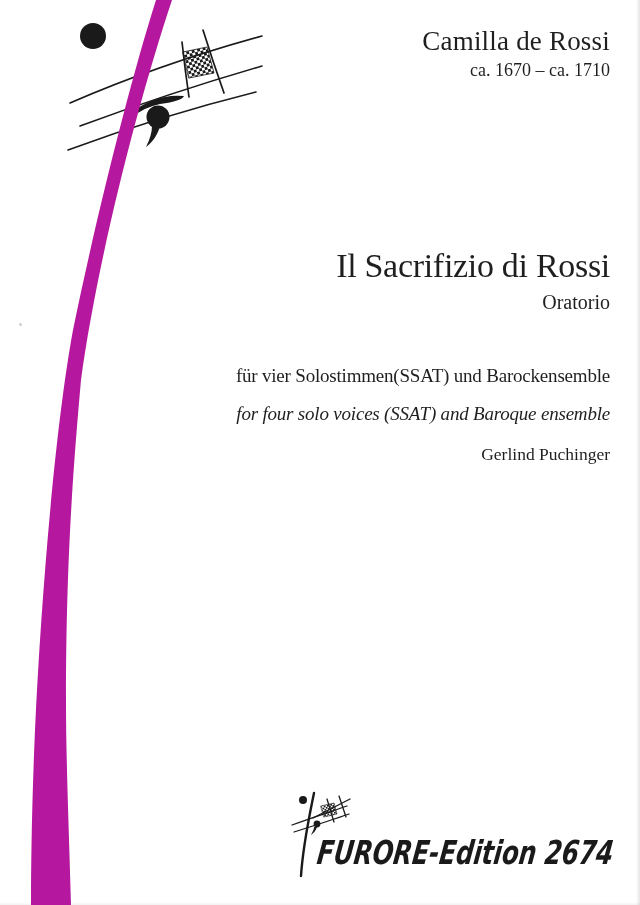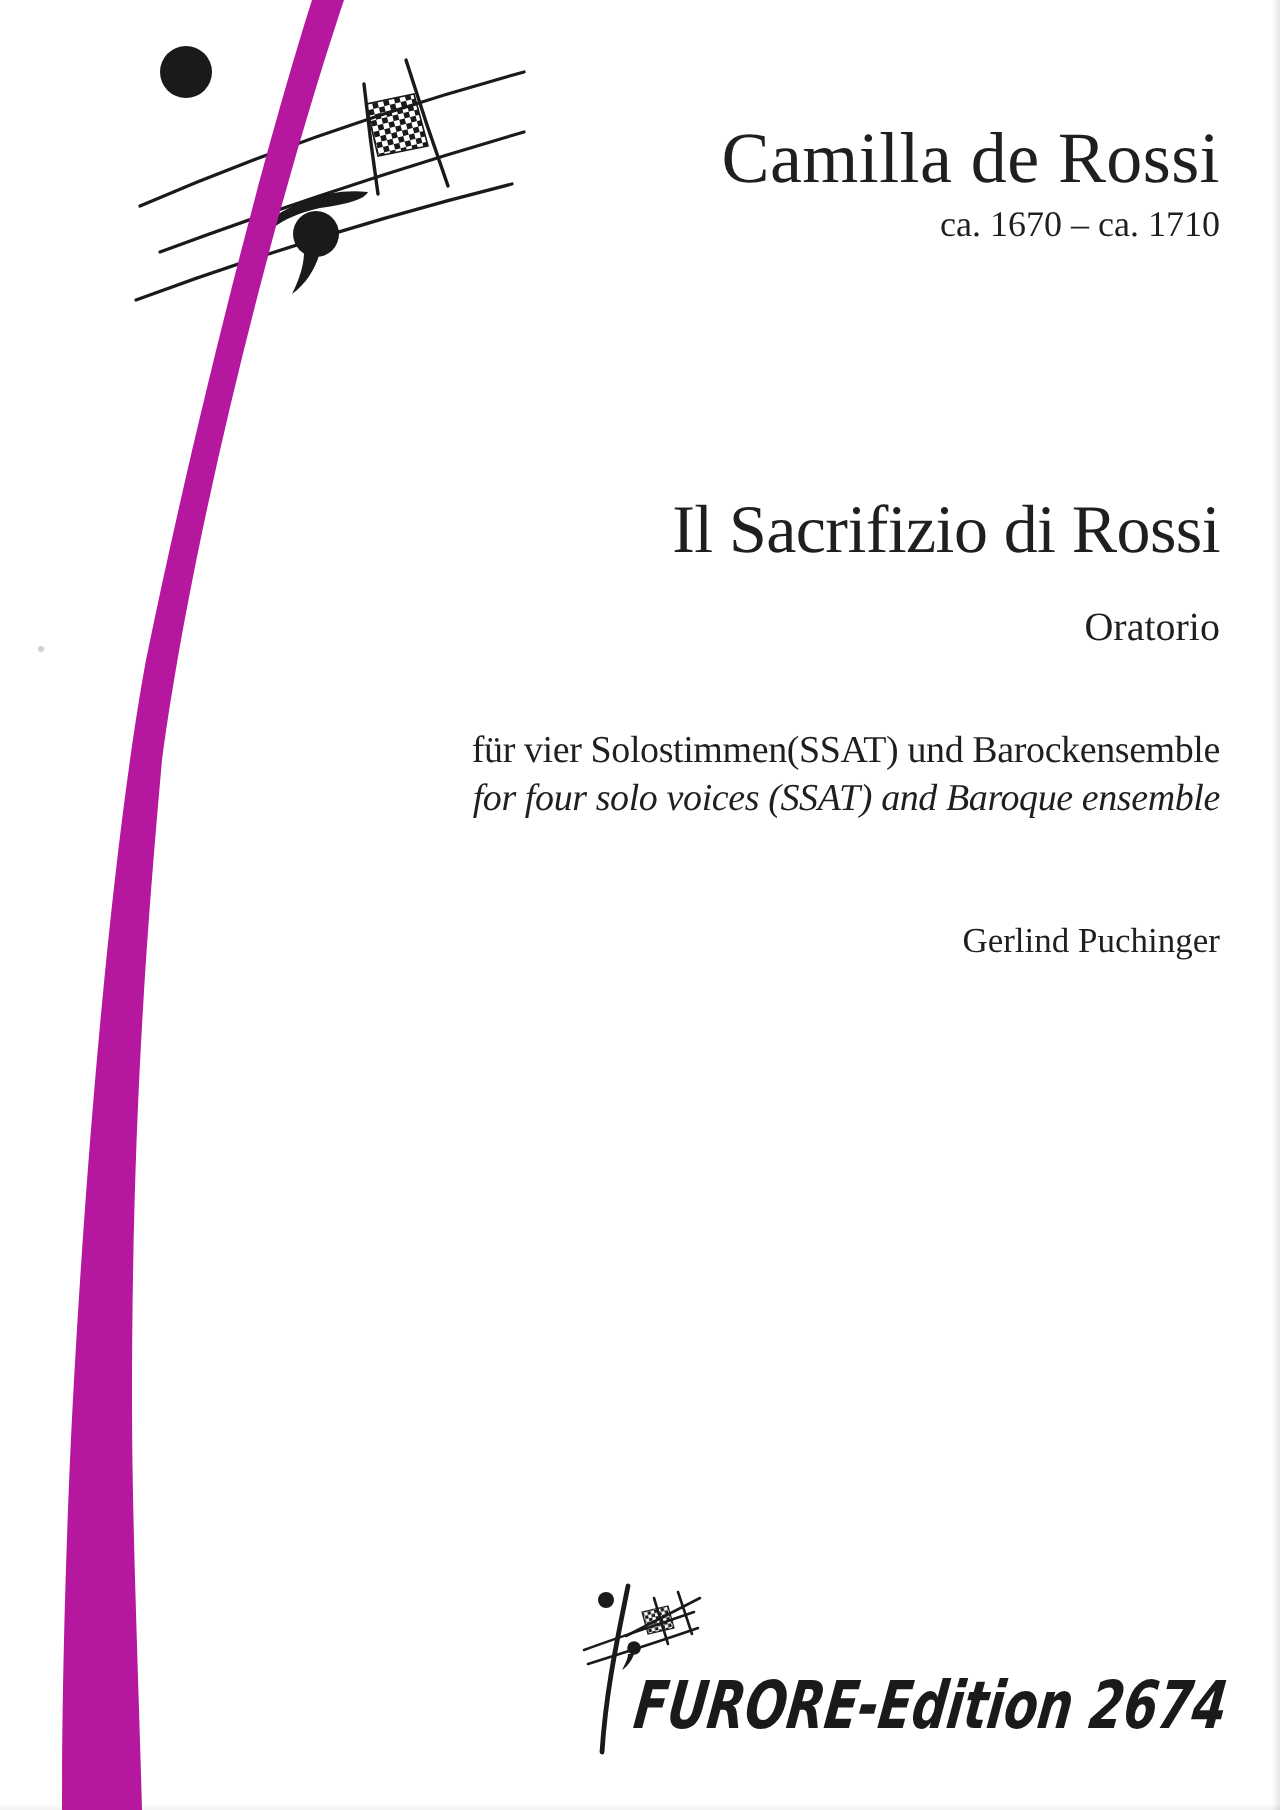--- a/index.html
+++ b/index.html
@@ -18,33 +18,33 @@
     pointer-events:none;
   }
   .page::before{
     content:"";position:absolute;left:0;bottom:0;width:100%;height:3px;
     background:linear-gradient(to top, rgba(0,0,0,0.05), rgba(0,0,0,0));
     pointer-events:none;
   }
   .artwork{position:absolute;left:0;top:0;width:640px;height:905px;}
   .txtblock{position:absolute;right:30px;text-align:right;}
   .composer-block{top:26px;}
-  .composer-name{font-size:36px;line-height:1.18;letter-spacing:0.2px;margin-top:32px;}
+  .composer-name{font-size:27px;line-height:1.18;letter-spacing:0.2px;}
   .composer-dates{font-size:18px;line-height:1.1;margin-top:3px;}
   .title-block{top:246px;}
   .work-title{font-size:34px;line-height:1.2;letter-spacing:-0.3px;}
-  .work-genre{font-size:20px;line-height:1.15;margin-top:16px;}
+  .work-genre{font-size:20px;line-height:1.15;margin-top:4px;}
   .work-year{font-size:20px;line-height:1.15;margin-top:3px;}
   .scoring-block{top:365px;}
   .scoring-de{font-size:19px;line-height:1.12;letter-spacing:-0.2px;}
-  .scoring-en{font-size:19px;line-height:1.12;font-style:italic;margin-top:3px;letter-spacing:-0.2px;}
+  .scoring-en{font-size:19px;line-height:1.12;font-style:italic;margin-top:17px;letter-spacing:-0.2px;}
   .editor-block{top:443px;}
   .editor-credit{font-size:17.5px;line-height:1.12;}
   .editor-credit .it{font-style:italic;}
-  .editor-name{font-size:17.5px;line-height:1.12;margin-top:18px;}
+  .editor-name{font-size:17.5px;line-height:1.12;margin-top:2px;}
   .dust-speck{
     position:absolute;left:19px;top:323px;width:3px;height:3px;
     border-radius:50%;background:#c4c4c4;opacity:0.8;
   }
   .imprint-text{
     font-family:"DejaVu Sans","Liberation Sans",sans-serif;
     font-style:italic;font-weight:bold;
   }
   .block{display:block;}
 </style>

